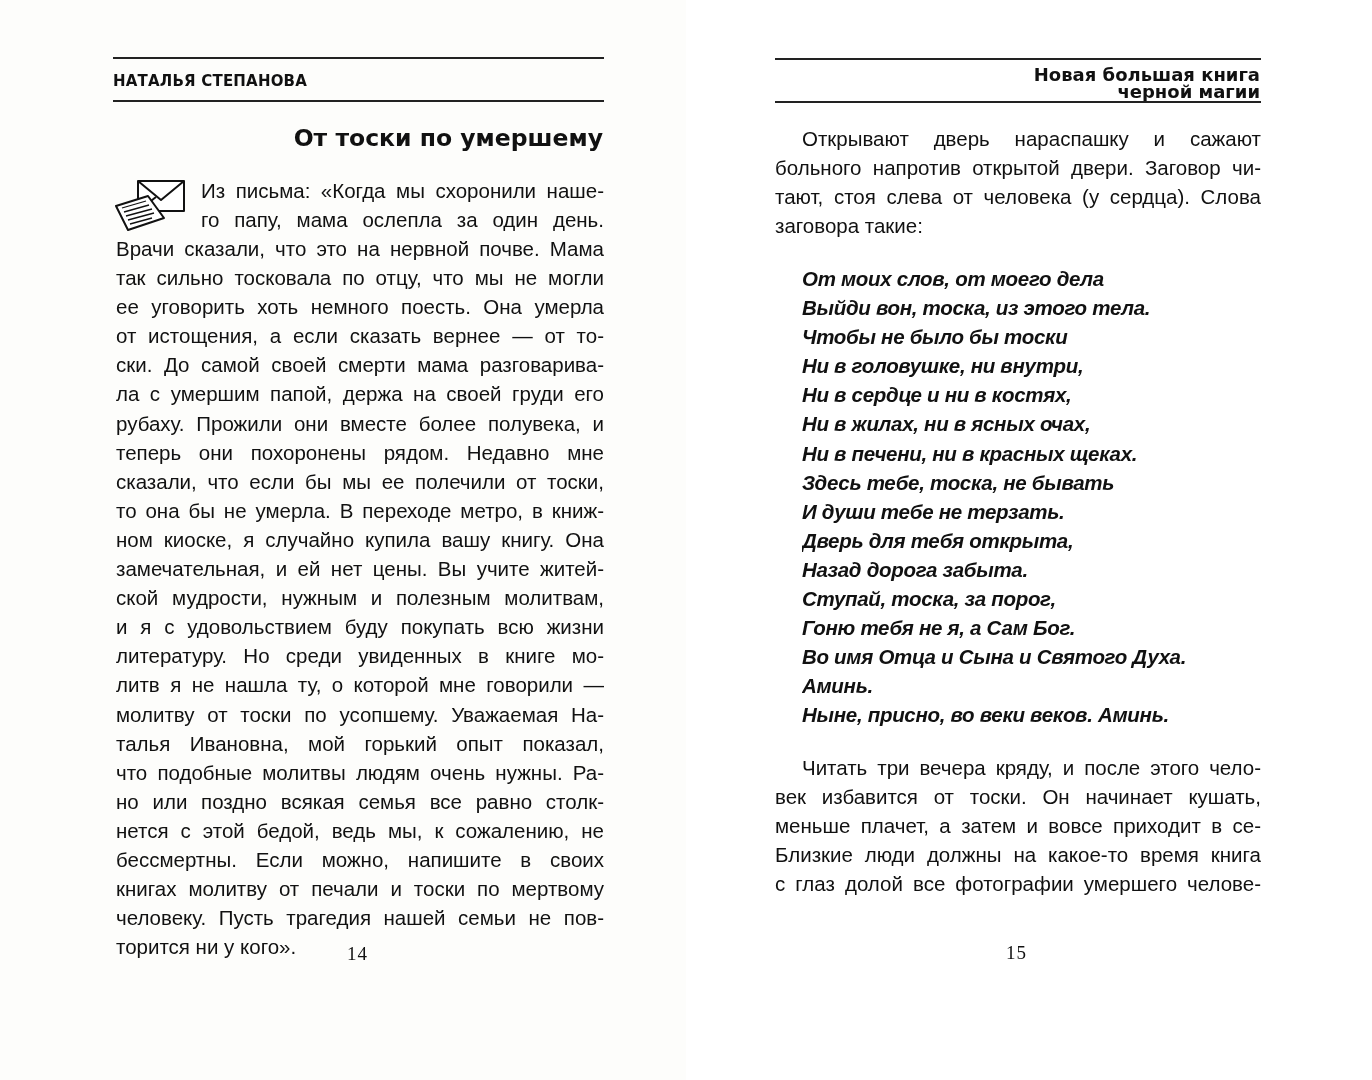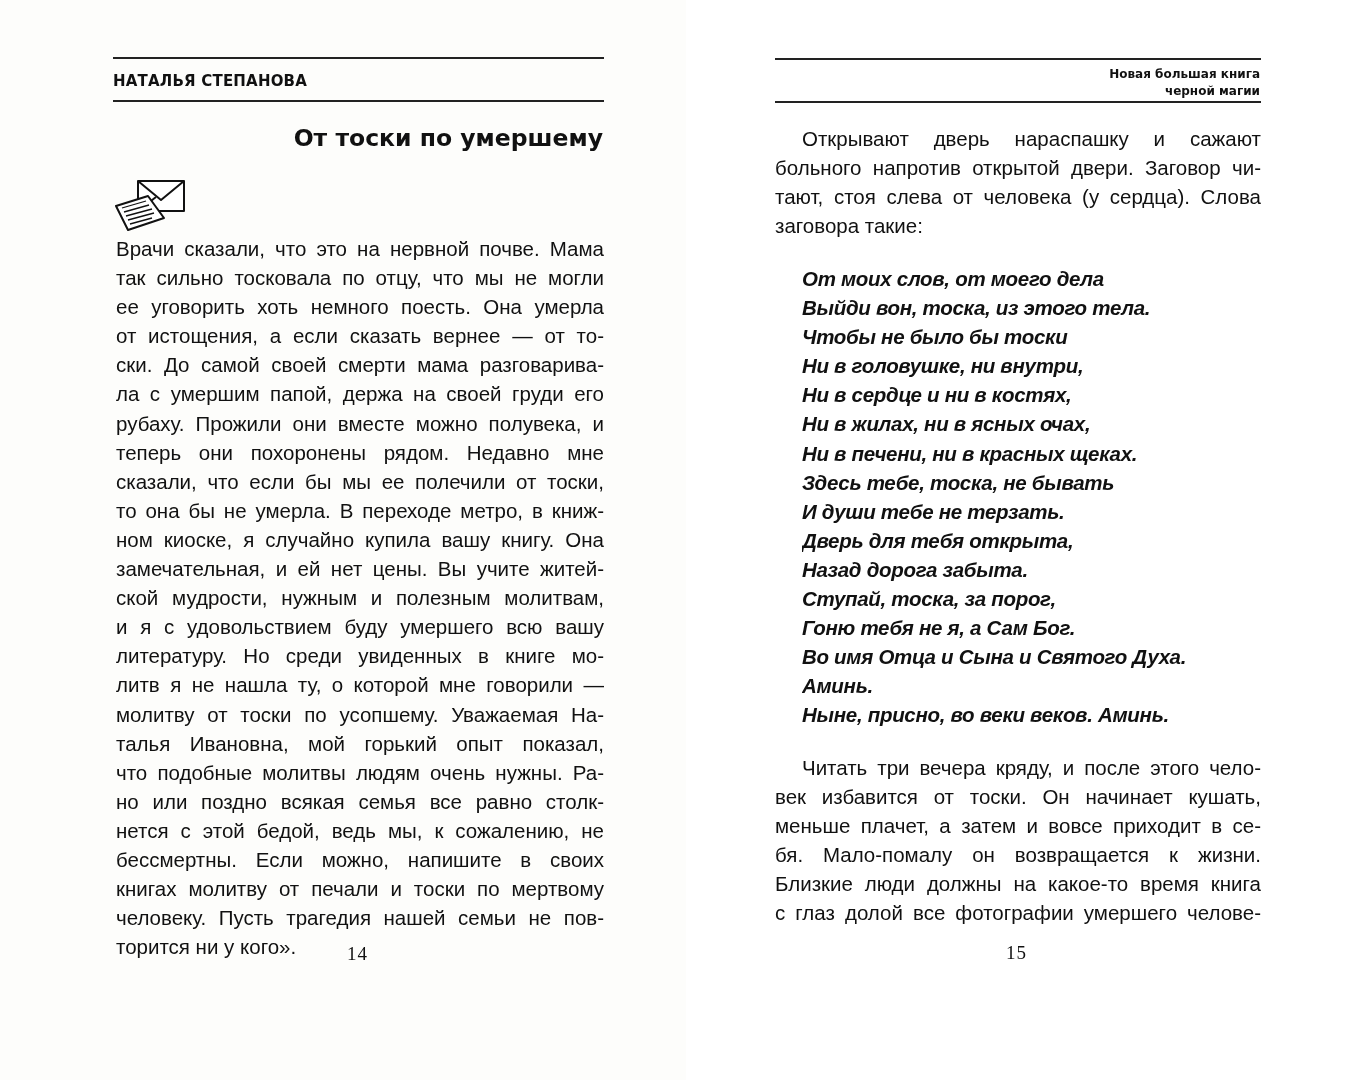--- a/index.html
+++ b/index.html
@@ -10,21 +10,21 @@
   .page { position: absolute; top: 0; height: 1080px; }
   .page.left { left: 0; width: 686px; background: #fdfdfb; }
   .page.right { left: 686px; width: 686px; background: #ffffff; }
   .rule { position: absolute; height: 2px; background: #222; }
   .running-head-left {
     position: absolute; left: 113px; top: 72px; font-family: "DejaVu Sans", sans-serif;
     font-weight: bold; font-size: 15px; letter-spacing: 0.2px; color: #111;
   }
   .running-head-right {
     position: absolute; right: 112px; top: 66px; text-align: right; font-family: "DejaVu Sans", sans-serif;
-    font-weight: bold; font-size: 12px; line-height: 17px; color: #111;
+    font-weight: bold; font-size: 18px; line-height: 17px; color: #111;
   }
   .chapter-title {
     position: absolute; left: 113px; width: 490px; top: 124px; text-align: right;
     font-family: "DejaVu Sans", sans-serif; font-weight: bold; font-size: 23.5px; color: #111;
   }
   .text-block { position: absolute; }
   .line {
     height: 29.1px; line-height: 29.1px; font-size: 20.5px; white-space: nowrap;
     text-align: justify; text-align-last: justify; overflow: hidden;
   }
@@ -54,36 +54,40 @@
     </g>
     <g stroke="#111" stroke-width="1.3">
       <line x1="10" y1="30" x2="34" y2="23"></line>
       <line x1="12" y1="34" x2="37" y2="27"></line>
       <line x1="14" y1="38" x2="40" y2="31"></line>
       <line x1="16" y1="42" x2="42" y2="35"></line>
       <line x1="18" y1="46" x2="40" y2="40"></line>
     </g>
   </svg>
 
+  <div class="text-block" style="left:201px; top:176px; width:403px;">
+    <div class="line">Из письма: «Когда мы схоронили наше-</div>
+    <div class="line">го папу, мама ослепла за один день.</div>
+  </div>
 
   <div class="text-block" style="left:116px; top:234px; width:488px;">
     <div class="line">Врачи сказали, что это на нервной почве. Мама</div>
     <div class="line">так сильно тосковала по отцу, что мы не могли</div>
     <div class="line">ее уговорить хоть немного поесть. Она умерла</div>
     <div class="line">от истощения, а если сказать вернее — от то-</div>
     <div class="line">ски. До самой своей смерти мама разговарива-</div>
     <div class="line">ла с умершим папой, держа на своей груди его</div>
-    <div class="line">рубаху. Прожили они вместе можно полувека, и</div>
+    <div class="line">рубаху. Прожили они вместе более полувека, и</div>
     <div class="line">теперь они похоронены рядом. Недавно мне</div>
     <div class="line">сказали, что если бы мы ее полечили от тоски,</div>
     <div class="line">то она бы не умерла. В переходе метро, в книж-</div>
     <div class="line">ном киоске, я случайно купила вашу книгу. Она</div>
     <div class="line">замечательная, и ей нет цены. Вы учите житей-</div>
     <div class="line">ской мудрости, нужным и полезным молитвам,</div>
-    <div class="line">и я с удовольствием буду умершего всю вашу</div>
+    <div class="line">и я с удовольствием буду покупать всю жизни</div>
     <div class="line">литературу. Но среди увиденных в книге мо-</div>
     <div class="line">литв я не нашла ту, о которой мне говорили —</div>
     <div class="line">молитву от тоски по усопшему. Уважаемая На-</div>
     <div class="line">талья Ивановна, мой горький опыт показал,</div>
     <div class="line">что подобные молитвы людям очень нужны. Ра-</div>
     <div class="line">но или поздно всякая семья все равно столк-</div>
     <div class="line">нется с этой бедой, ведь мы, к сожалению, не</div>
     <div class="line">бессмертны. Если можно, напишите в своих</div>
     <div class="line">книгах молитву от печали и тоски по мертвому</div>
     <div class="line">человеку. Пусть трагедия нашей семьи не пов-</div>
@@ -124,19 +128,18 @@
     <div class="line">Гоню тебя не я, а Сам Бог.</div>
     <div class="line">Во имя Отца и Сына и Святого Духа.</div>
     <div class="line">Аминь.</div>
     <div class="line">Ныне, присно, во веки веков. Аминь.</div>
   </div>
 
   <div class="text-block" style="left:89px; top:753px; width:486px;">
     <div class="line" style="padding-left:27px;">Читать три вечера кряду, и после этого чело-</div>
     <div class="line">век избавится от тоски. Он начинает кушать,</div>
     <div class="line">меньше плачет, а затем и вовсе приходит в се-</div>
-    <div class="line">бя. Мало-помалу он возвращается к жизни.</div>
     <div class="line">Близкие люди должны на какое-то время книга</div>
     <div class="line">с глаз долой все фотографии умершего челове-</div>
   </div>
 
   <div class="page-number" style="left:320px; top:942px;">15</div>
 </div>
 
 </body></html>

